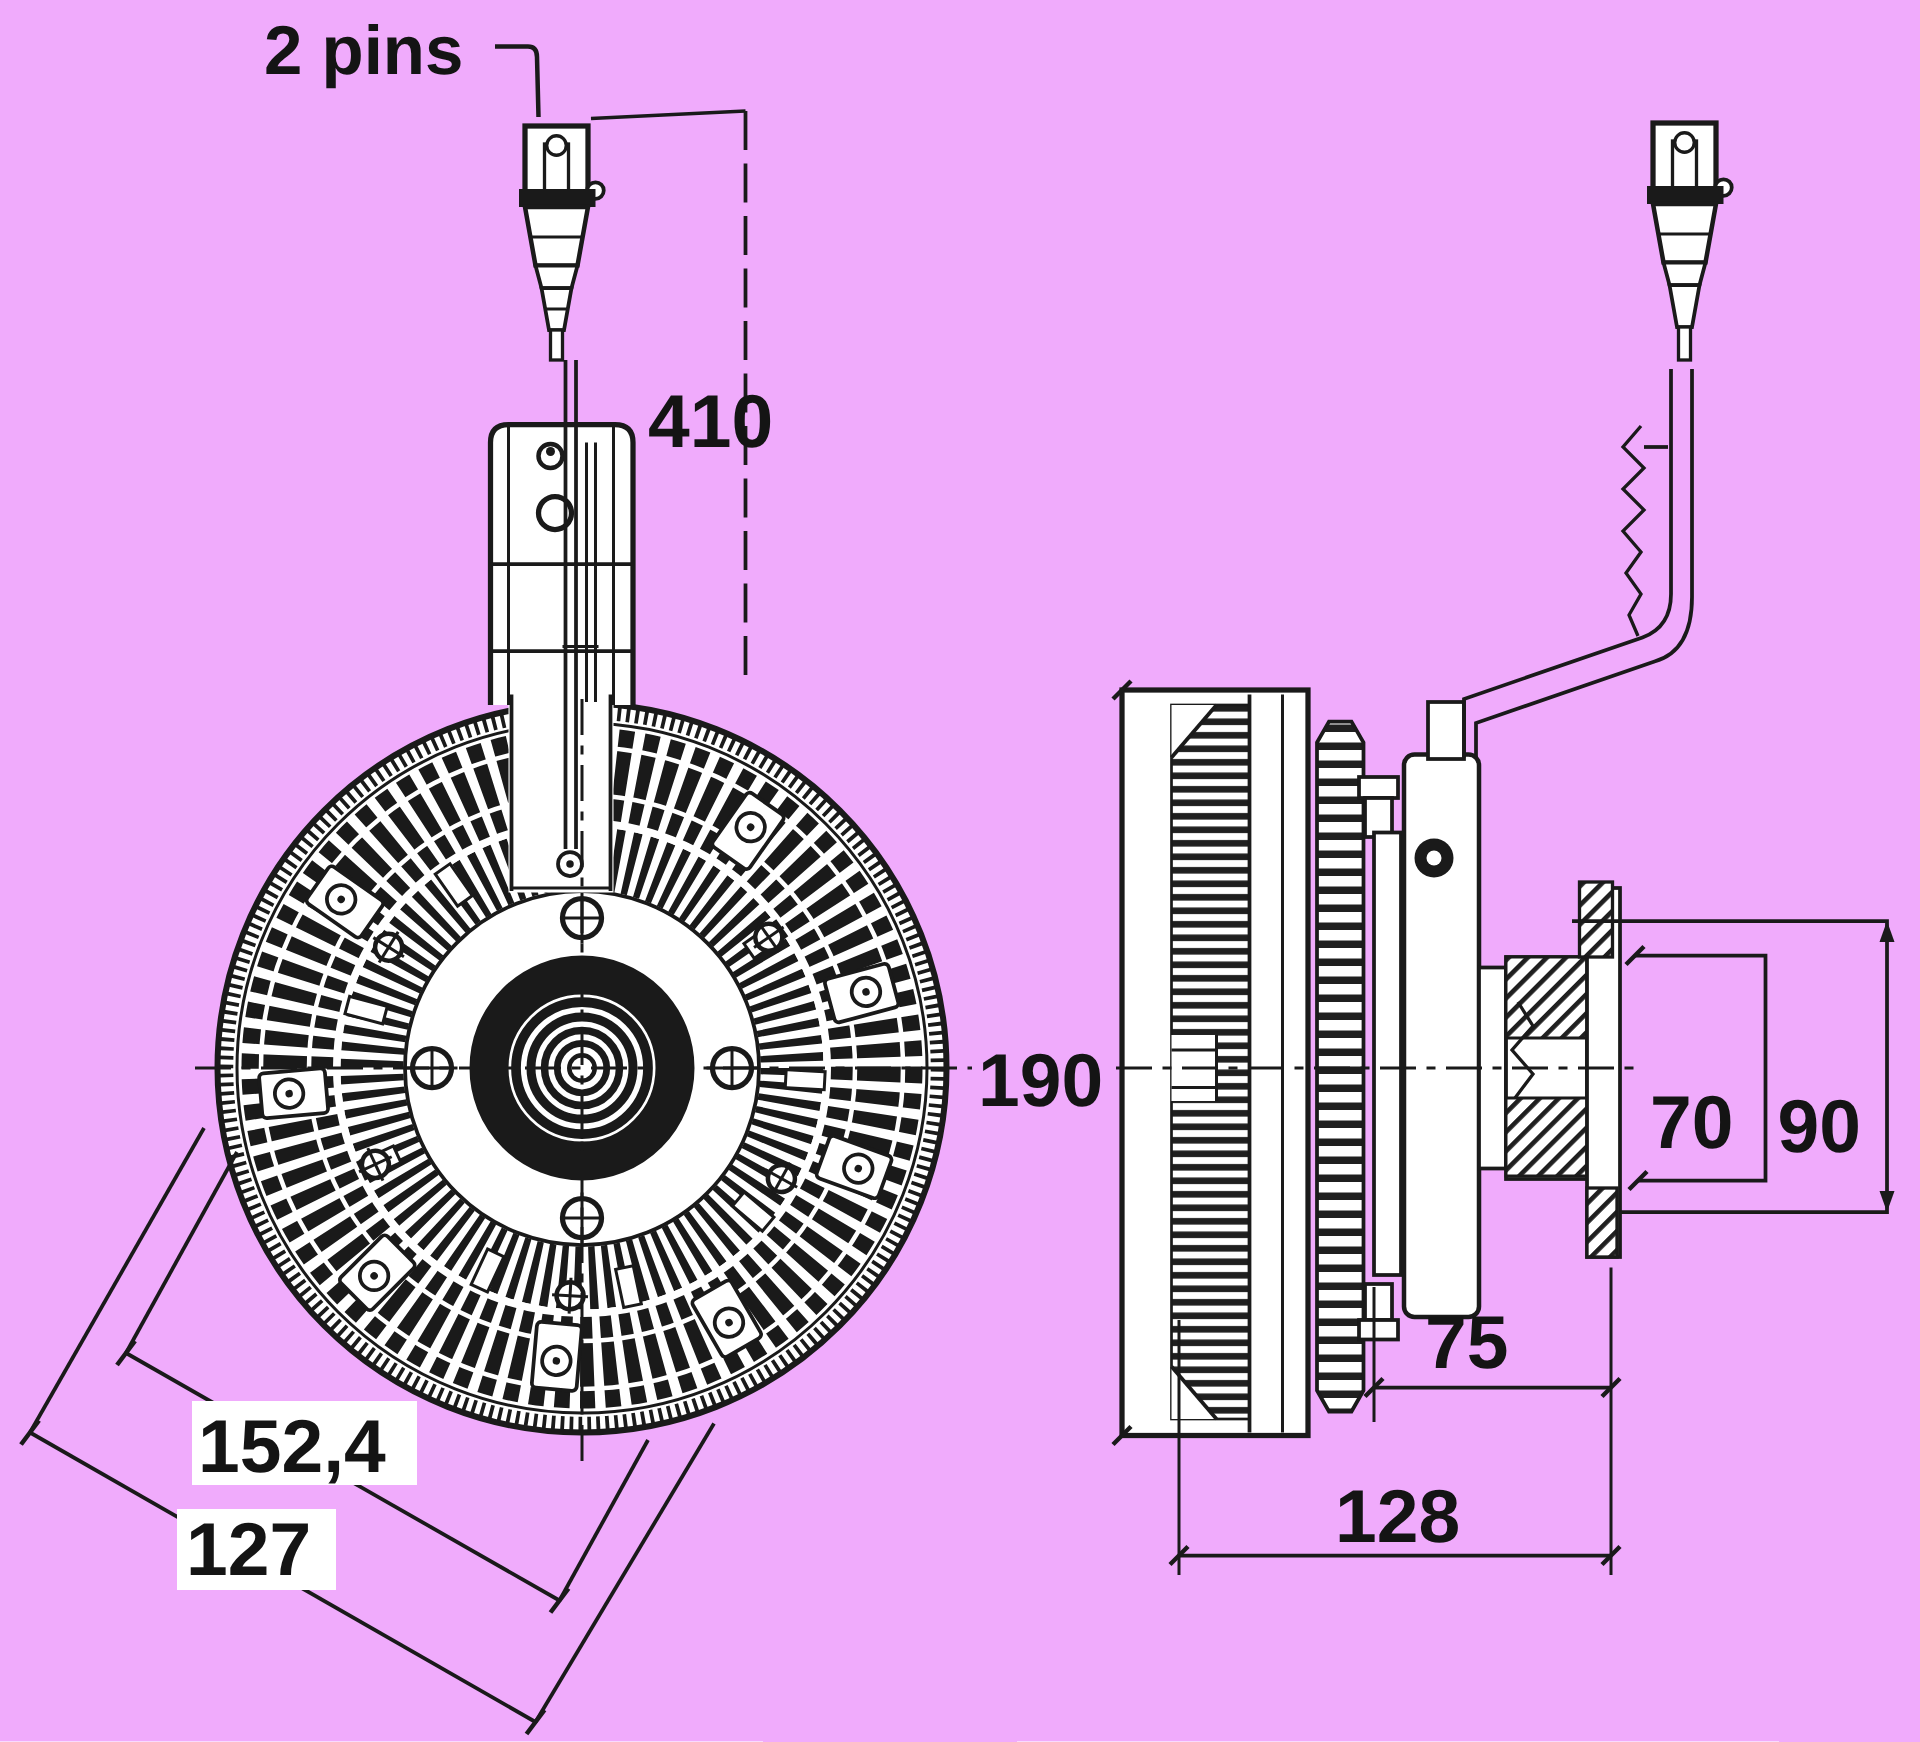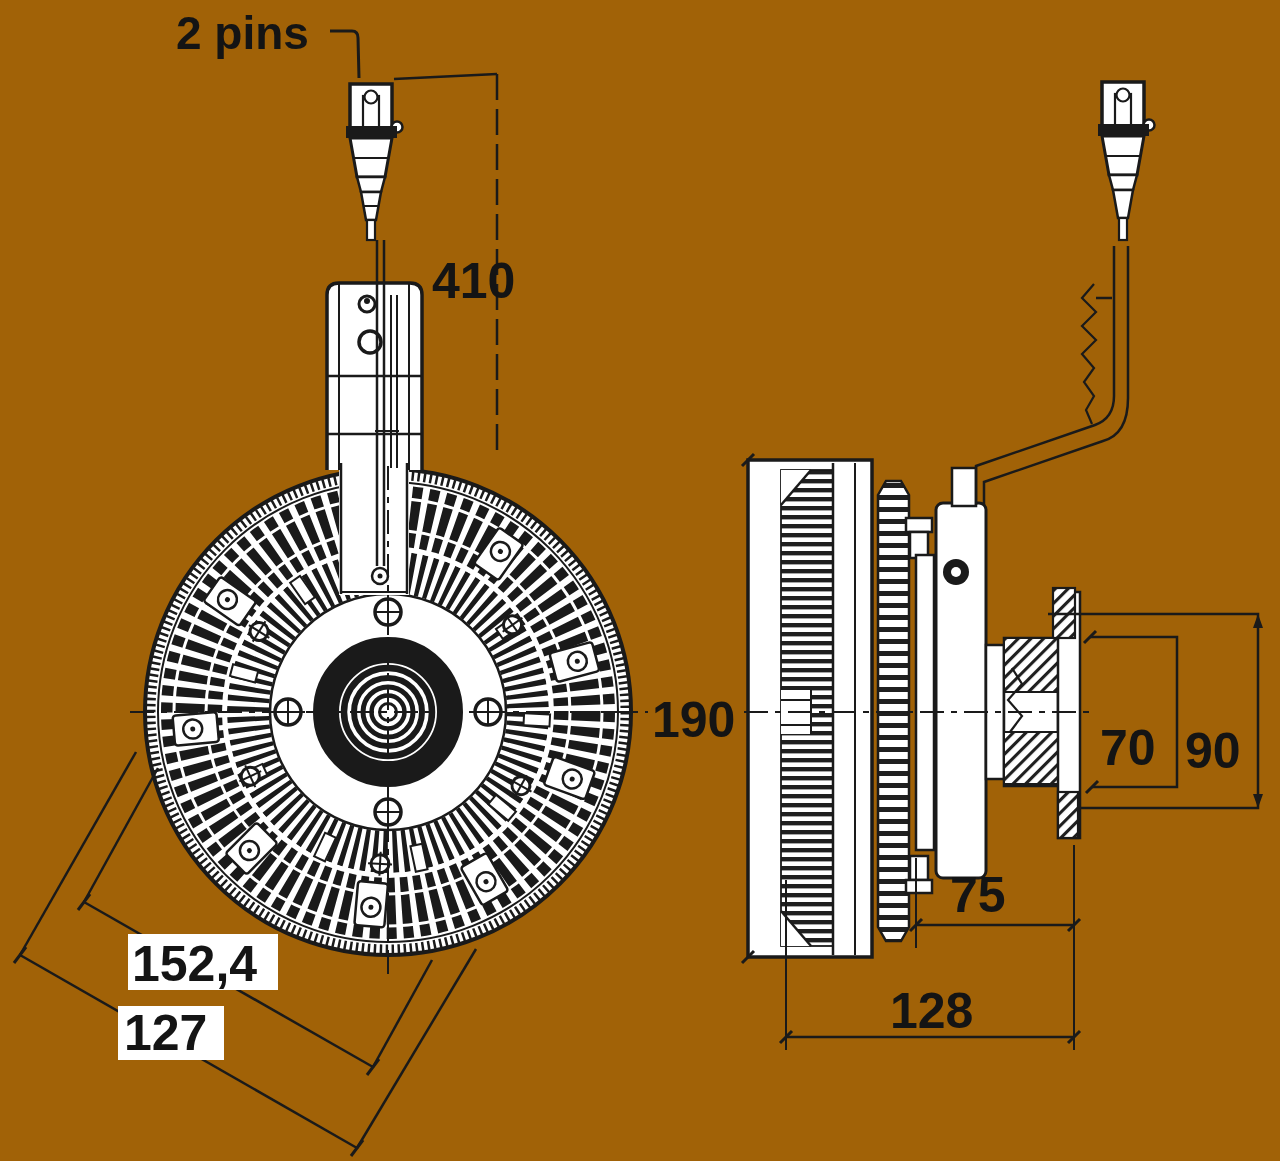--- a/index.html
+++ b/index.html
@@ -1,16 +1,16 @@
 <!DOCTYPE html>
 <html><head>
 <meta charset="utf-8">
 <style>
   html,body{margin:0;padding:0;background:#ffffff;}
-  .stage{width:1280px;height:1161px;position:relative;background:#a16207;overflow:hidden;}
+  .stage{width:1280px;height:1161px;position:relative;background:#f0abfc;overflow:hidden;}
   svg{display:block;}
   .dim-text{font-family:"Liberation Sans","DejaVu Sans",sans-serif;font-weight:bold;fill:#141414;}
   .f48{font-size:50px;}
   .f46{font-size:46px;}
   .ln{stroke:#1a1a1a;fill:none;}
 </style>
 </head>
 <body>
 
 <div class="stage">

